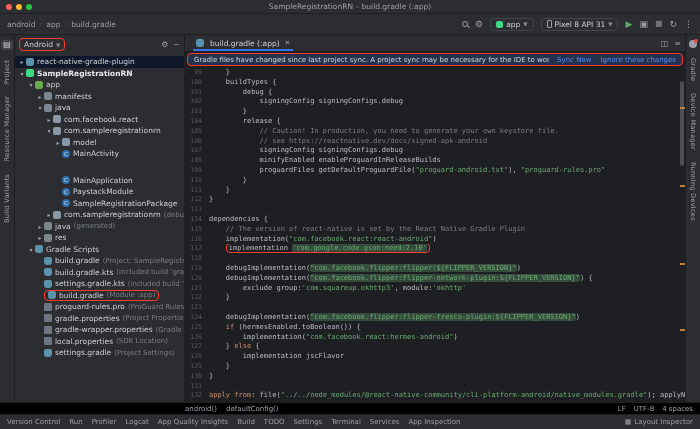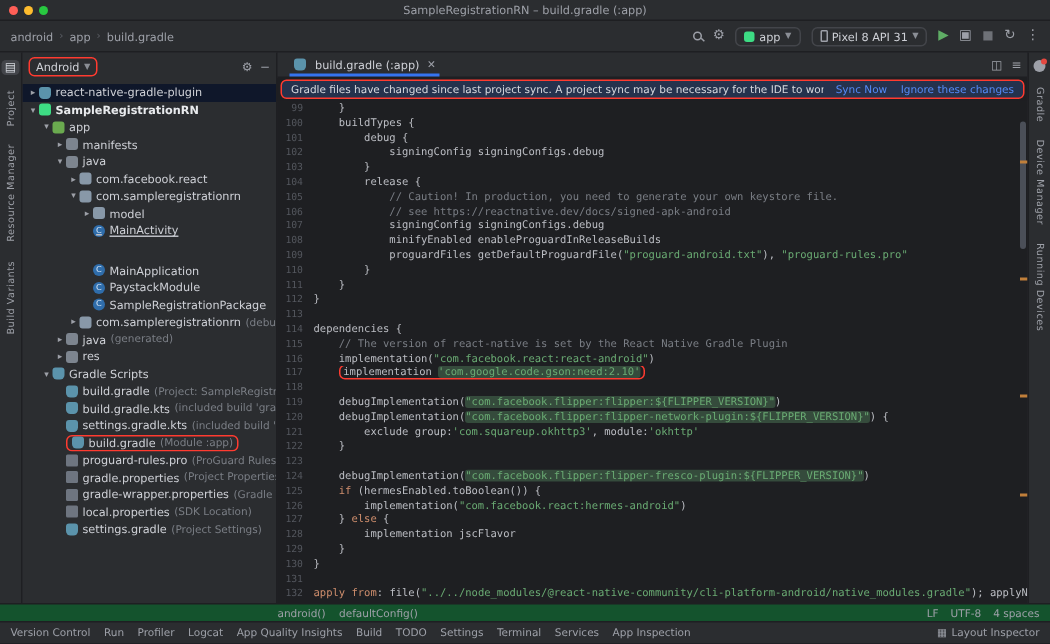--- a/index.html
+++ b/index.html
@@ -84,21 +84,21 @@
   .tk-c{color:#7a7e85;}
   .tk-s{color:#6aab73;}
   .tk-k{color:#cf8e6d;}
   .tk-shl{color:#6aab73;background:#354b3c;border-radius:2px;}
   .annbox{border:1.5px solid #ff3b30;border-radius:4px;padding:0 2px;}
   .stripe{position:absolute;top:0;right:0;width:7px;bottom:0;}
   .thumb{position:absolute;right:1px;top:14px;width:4px;height:85px;background:#4b4f58;border-radius:2px;}
   .mark{position:absolute;right:0;width:5px;height:2px;background:#c07f3a;}
 
   
-  .bread{height:12px;background:#14532d;border-top:1px solid #1e1f22;display:flex;align-items:center;font-size:7px;color:#9da0a8;padding:0 7px;flex:none;}
+  .bread{height:12px;background:#000000;border-top:1px solid #1e1f22;display:flex;align-items:center;font-size:7px;color:#9da0a8;padding:0 7px;flex:none;}
   .bread-spacer{width:178px;flex:none;}
   .bread-left{display:flex;gap:9px;}
   .bread-right{margin-left:auto;display:flex;gap:8px;}
   .statusbar{height:15px;background:#2b2d30;border-top:1px solid #1e1f22;display:flex;align-items:center;font-size:7px;color:#9da0a8;padding:0 7px;gap:9px;flex:none;}
   .sb-item{white-space:nowrap;cursor:default;}
   .sb-right{margin-left:auto;display:flex;align-items:center;gap:3px;white-space:nowrap;}
 </style>
 </head>
 <body>
 
@@ -196,21 +196,21 @@
         <div class="trow" style="padding-left: 30px;">
           <span class="chevt">▾</span>
           <span class="ticon ic-package"></span>
           <span class="tlabel">com.sampleregistrationrn</span>
         </div>
         <div class="trow" style="padding-left: 39px;">
           <span class="chevt">▸</span>
           <span class="ticon ic-package"></span>
           <span class="tlabel">model</span>
         </div>
-        <div class="trow" style="padding-left: 39px; text-decoration: underline;">
+        <div class="trow" style="padding-left: 39px;">
           <span class="chevt"></span>
           <span class="ticon ic-class">C</span>
           <span class="tlabel">MainActivity</span>
         </div>
         <div class="trow" style="padding-left: 39px; margin-top: 15px;">
           <span class="chevt"></span>
           <span class="ticon ic-class">C</span>
           <span class="tlabel">MainApplication</span>
         </div>
         <div class="trow" style="padding-left: 39px;">

